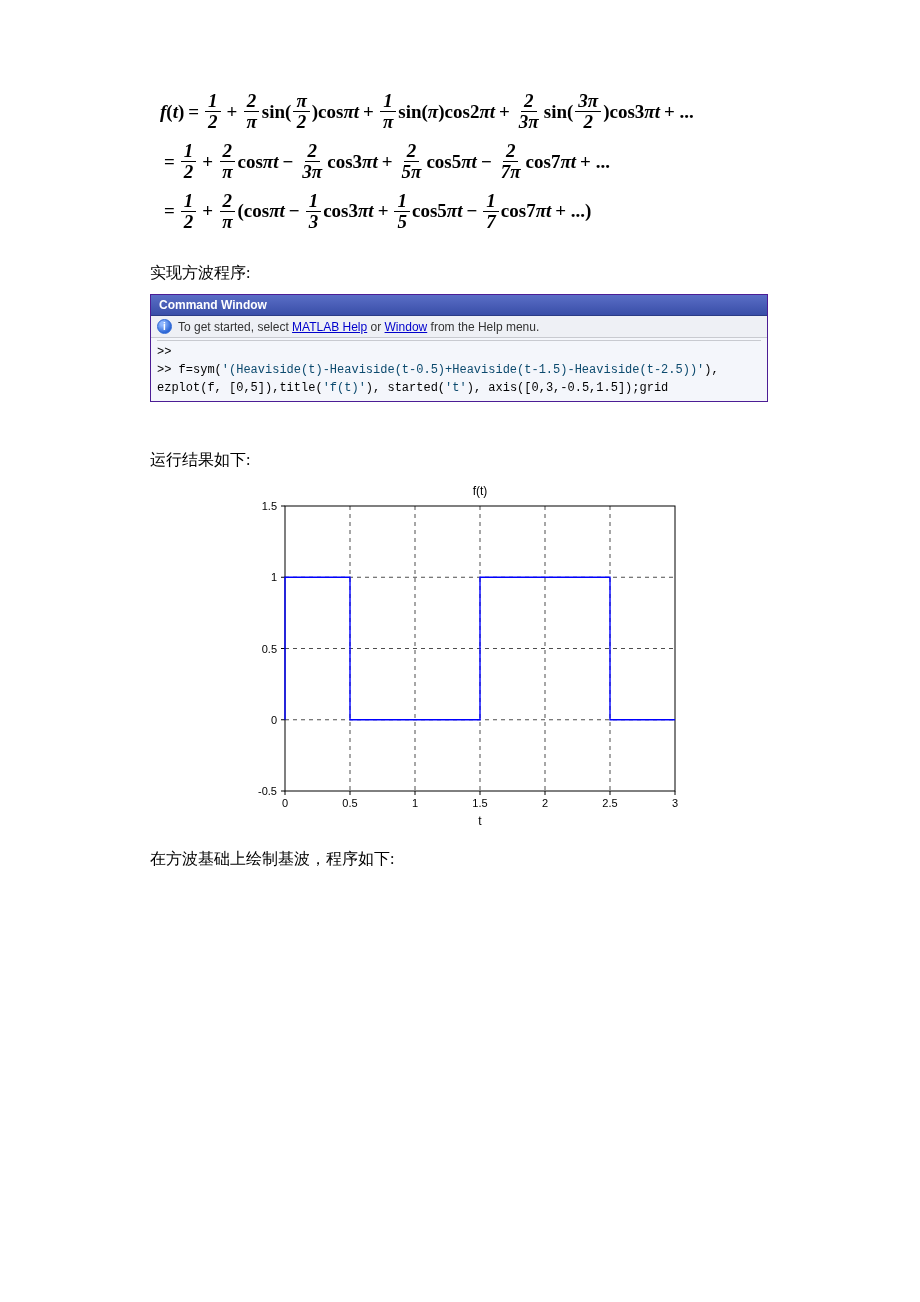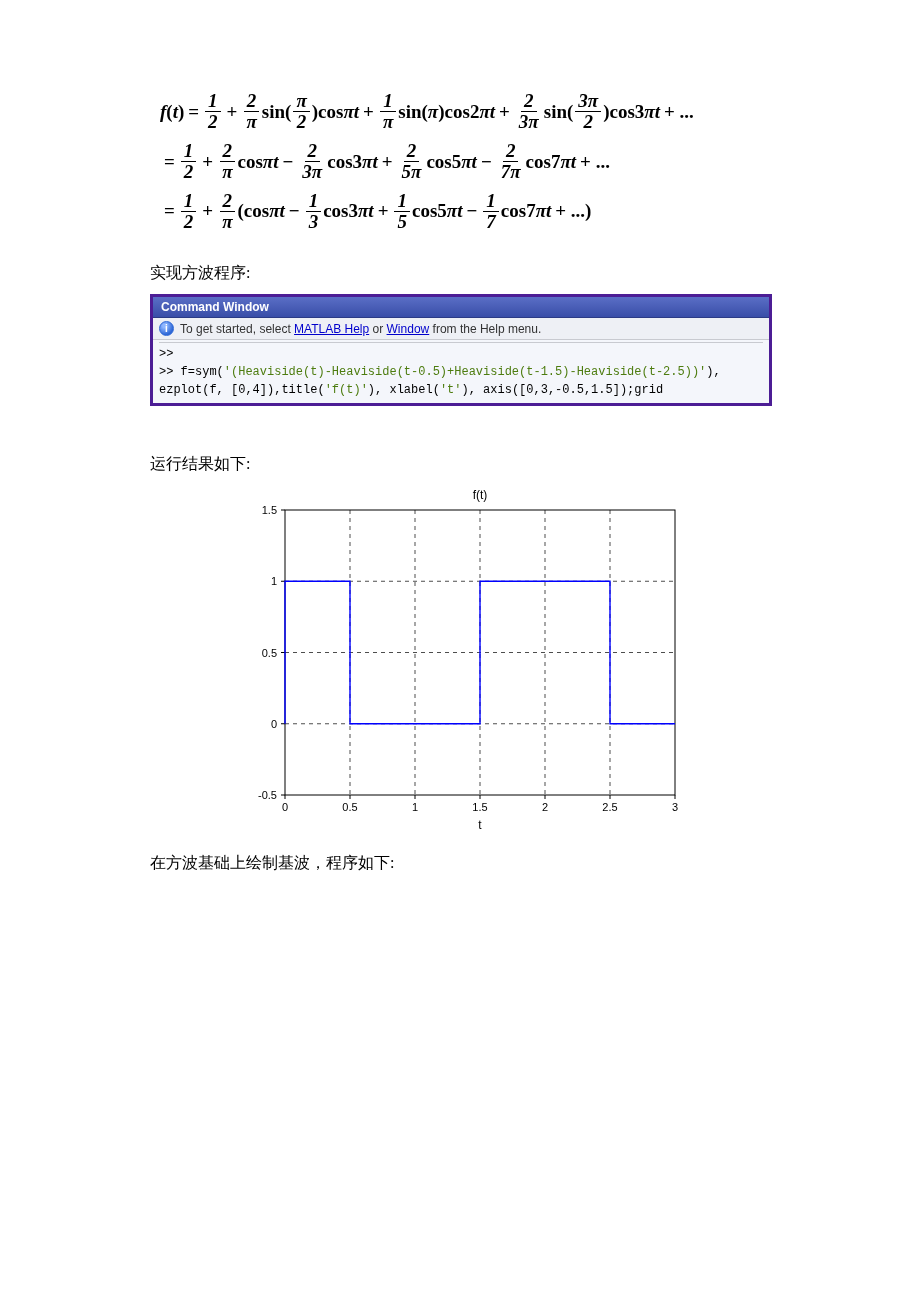--- a/index.html
+++ b/index.html
@@ -28,21 +28,21 @@
     align-items: center;
     vertical-align: middle;
     font-style: normal;
     line-height: 1.05;
     margin: 0 2px;
   }
   .frac .n { border-bottom: 1.8px solid #000; padding: 0 3px; font-style: italic; font-weight: bold;}
   .frac .d { padding: 0 3px; font-style: italic; font-weight: bold;}
   .cap { margin: 18px 0 10px 0; font-size: 16px; font-family: "SimSun", serif;}
   .cmdwin {
-    border: 3px solid #4c1d95;
+    border: 1px solid #4c1d95;
     background: #f2f4f9;
     margin: 8px 0;
     width: 616px;
     font-family: "MS Sans Serif","Tahoma",sans-serif;
     font-size: 12px;
   }
   .cmdwin .titlebar {
     background: linear-gradient(#5a6ec6,#394ea8);
     color: #fff;
     font-weight: bold;
@@ -64,21 +64,21 @@
     width: 13px; height: 13px; border-radius: 50%;
     background: radial-gradient(circle at 35% 30%, #8fb7ff 15%, #2d67d6 70%);
     color: #fff; font-size: 10px; font-weight: bold;
     display: inline-flex; align-items: center; justify-content: center;
     border: 1px solid #2d67d6;
   }
   .cmdwin .hint .lnk { color: #0000cc; text-decoration: underline; }
   .cmdwin .body { background: #f4f6fb; padding: 2px 6px 4px 6px; font-family: "Courier New", monospace; font-size: 12px; line-height: 1.5; color:#000;}
   .cmdwin .body .line { white-space: nowrap; border-top: 1px solid #d0d2d8; padding-top: 2px;}
   .cmdwin .body .line.first { border-top: 1px solid #c8cad0;}
-  .cmdwin .magenta { color: #4d7c0f; }
+  .cmdwin .magenta { color: #0c4a6e; }
   .plot-wrap { width: 460px; margin: 0 auto; }
   svg { display: block; }
 </style>
 </head>
 <body>
 
 <div class="formula">
   <div class="row">
     <span>f</span>
       <span style="font-style:normal">(</span>
@@ -218,21 +218,21 @@
     <span>
       <span>To get started, select </span><span class="lnk">MATLAB Help</span><span> or </span><span class="lnk">Window</span><span> from the Help menu.</span>
     </span>
   </div>
   <div class="body">
     <div class="line first">&gt;&gt;</div>
     <div>
       <span>&gt;&gt; f=sym(</span><span class="magenta">'(Heaviside(t)-Heaviside(t-0.5)+Heaviside(t-1.5)-Heaviside(t-2.5))'</span><span>),</span>
     </div>
     <div>
-      <span>ezplot(f, [0,4]),title(</span><span class="magenta">'f(t)'</span><span>), xlabel(</span><span class="magenta">'t'</span><span>), axis([0,3,-0.5,1.5]);grid</span>
+      <span>ezplot(f, [0,5]),title(</span><span class="magenta">'f(t)'</span><span>), started(</span><span class="magenta">'t'</span><span>), axis([0,3,-0.5,1.5]);grid</span>
     </div>
   </div>
 </div>
 
 <div class="cap" style="margin-top:48px">运行结果如下:</div>
 
 <div class="plot-wrap">
   <svg id="plot" width="460" height="350">
       <text x="250" y="14" text-anchor="middle" font-family="Arial" font-size="12">f(t)</text>
       <line x1="120" x2="120" y1="25" y2="310" stroke="#000" stroke-dasharray="4 4" stroke-width="0.7"></line>

